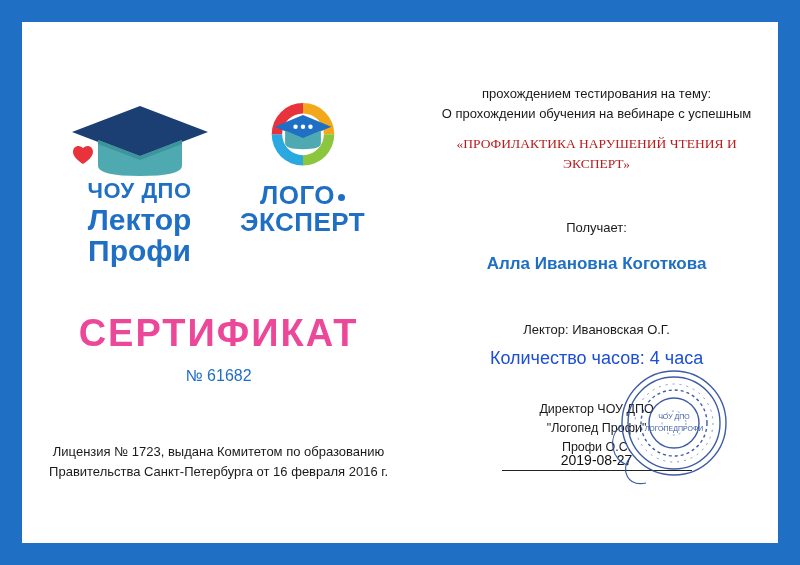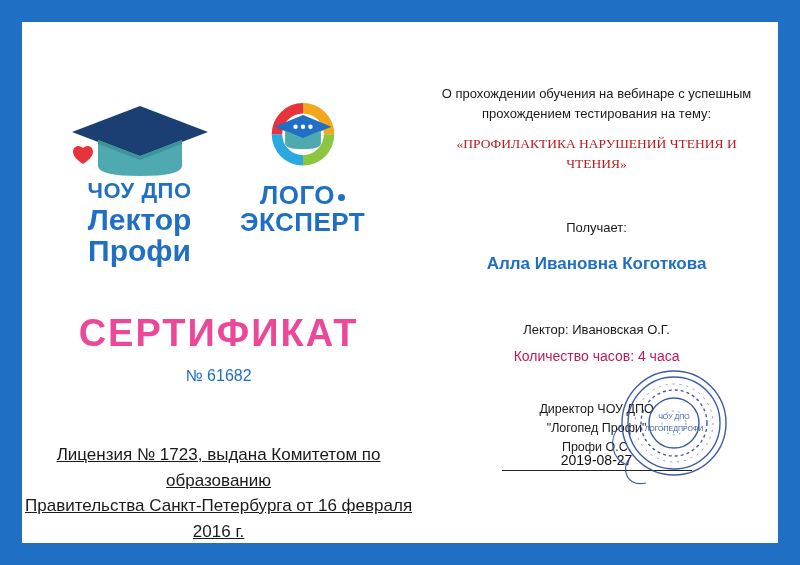--- a/index.html
+++ b/index.html
@@ -136,24 +136,23 @@
     text-align: center;
     font-size: 16px;
     color: #1f6fc4;
   }
   .license {
     position: absolute;
     top: 420px;
     left: 0;
     width: 100%;
     text-align: center;
-    font-size: 17px;
+    font-size: 13px;
     color: #1a1a1a;
     line-height: 1.5;
-    text-decoration: underline;
   }
 
   
   .right-col {
     position: absolute;
     right: 0;
     top: 0;
     width: 48%;
     height: 100%;
   }
@@ -209,22 +208,22 @@
     text-align: center;
     font-size: 13px;
     color: #1a1a1a;
   }
   .hours {
     position: absolute;
     top: 326px;
     left: 0;
     width: 100%;
     text-align: center;
-    font-size: 14px;
-    color: #be185d;
+    font-size: 18px;
+    color: #1d4ed8;
   }
   .signatory {
     position: absolute;
     top: 378px;
     left: 0;
     width: 100%;
     text-align: center;
     font-size: 12.5px;
     color: #1a1a1a;
     line-height: 1.5;
@@ -315,27 +314,27 @@
 
       <div class="license">
         <div>Лицензия № 1723, выдана Комитетом по образованию</div>
         <div>Правительства Санкт-Петербурга от 16 февраля 2016 г.</div>
       </div>
     </div>
 
     <div class="right-col">
 
       <div class="about">
+        <div>прохождением тестирования на тему:</div>
         <div>О прохождении обучения на вебинаре с успешным</div>
-        <div>прохождением тестирования на тему:</div>
       </div>
 
       <div class="topic">
         <div>«ПРОФИЛАКТИКА НАРУШЕНИЙ ЧТЕНИЯ И</div>
-        <div>ЧТЕНИЯ»</div>
+        <div>ЭКСПЕРТ»</div>
       </div>
 
       <div class="receives-label">Получает:</div>
       <div class="recipient">Алла Ивановна  Коготкова</div>
 
       <div class="lecturer">Лектор: Ивановская О.Г.</div>
       <div class="hours">Количество часов: 4 часа</div>
 
       <div class="signatory">
         <div>Директор ЧОУ ДПО</div>

